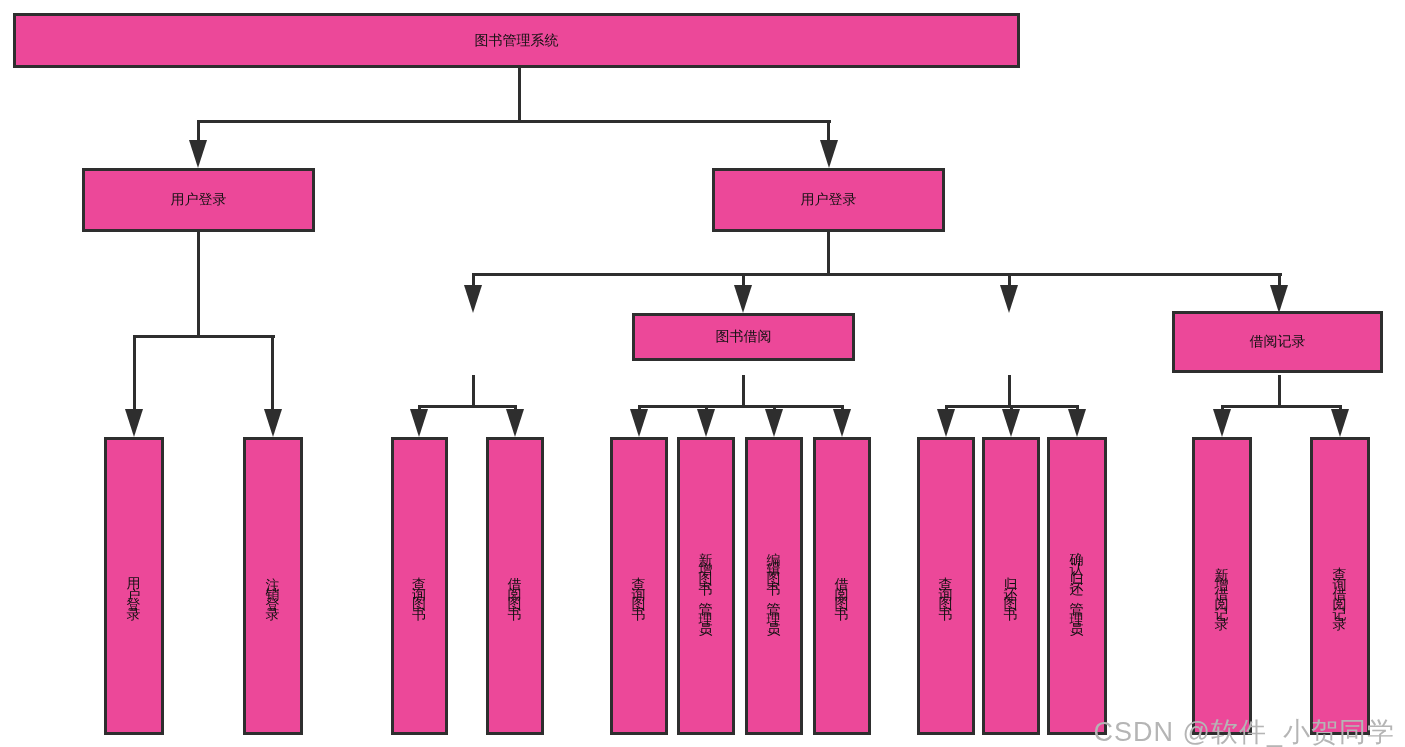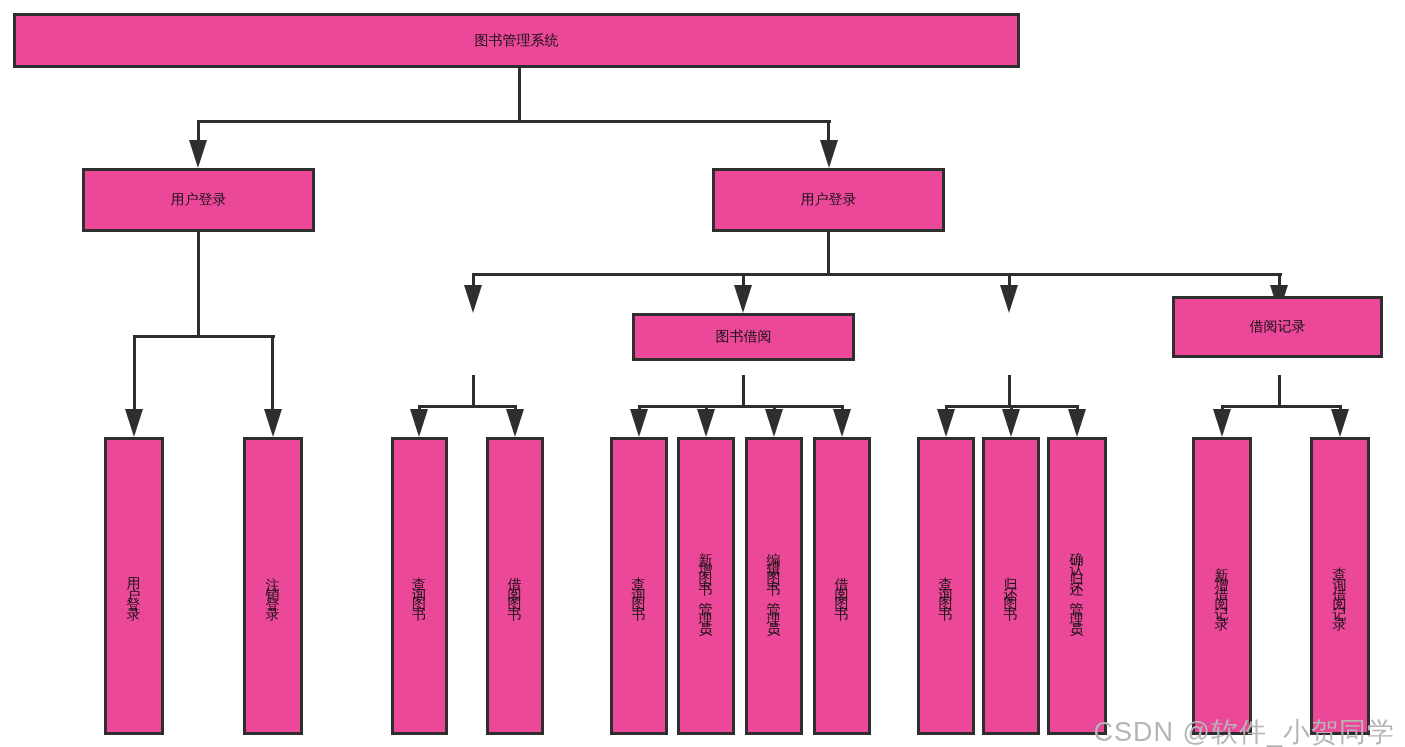--- a/index.html
+++ b/index.html
@@ -57,21 +57,21 @@
   <div class="vline" style="left:742px;top:273px;height:16px"></div>
   <div class="arr" style="left:734px;top:285px"></div>
   <div class="vline" style="left:1008px;top:273px;height:16px"></div>
   <div class="arr" style="left:1000px;top:285px"></div>
   <div class="vline" style="left:1278px;top:273px;height:16px"></div>
   <div class="arr" style="left:1270px;top:285px"></div>
 
   <div class="node" style="left:632px;top:313px;width:223px;height:48px">
     <span class="lbl">图书借阅</span>
   </div>
-  <div class="node" style="left:1172px;top:296px;width:211px;height:62px">
+  <div class="node" style="left:1172px;top:311px;width:211px;height:62px">
     <span class="lbl">借阅记录</span>
   </div>
 
   <div class="vline" style="left:472px;top:375px;height:30px"></div>
   <div class="hline" style="left:418px;top:405px;width:99px"></div>
   <div class="vline" style="left:418px;top:405px;height:8px"></div>
   <div class="arr" style="left:410px;top:409px"></div>
   <div class="vline" style="left:514px;top:405px;height:8px"></div>
   <div class="arr" style="left:506px;top:409px"></div>
 

